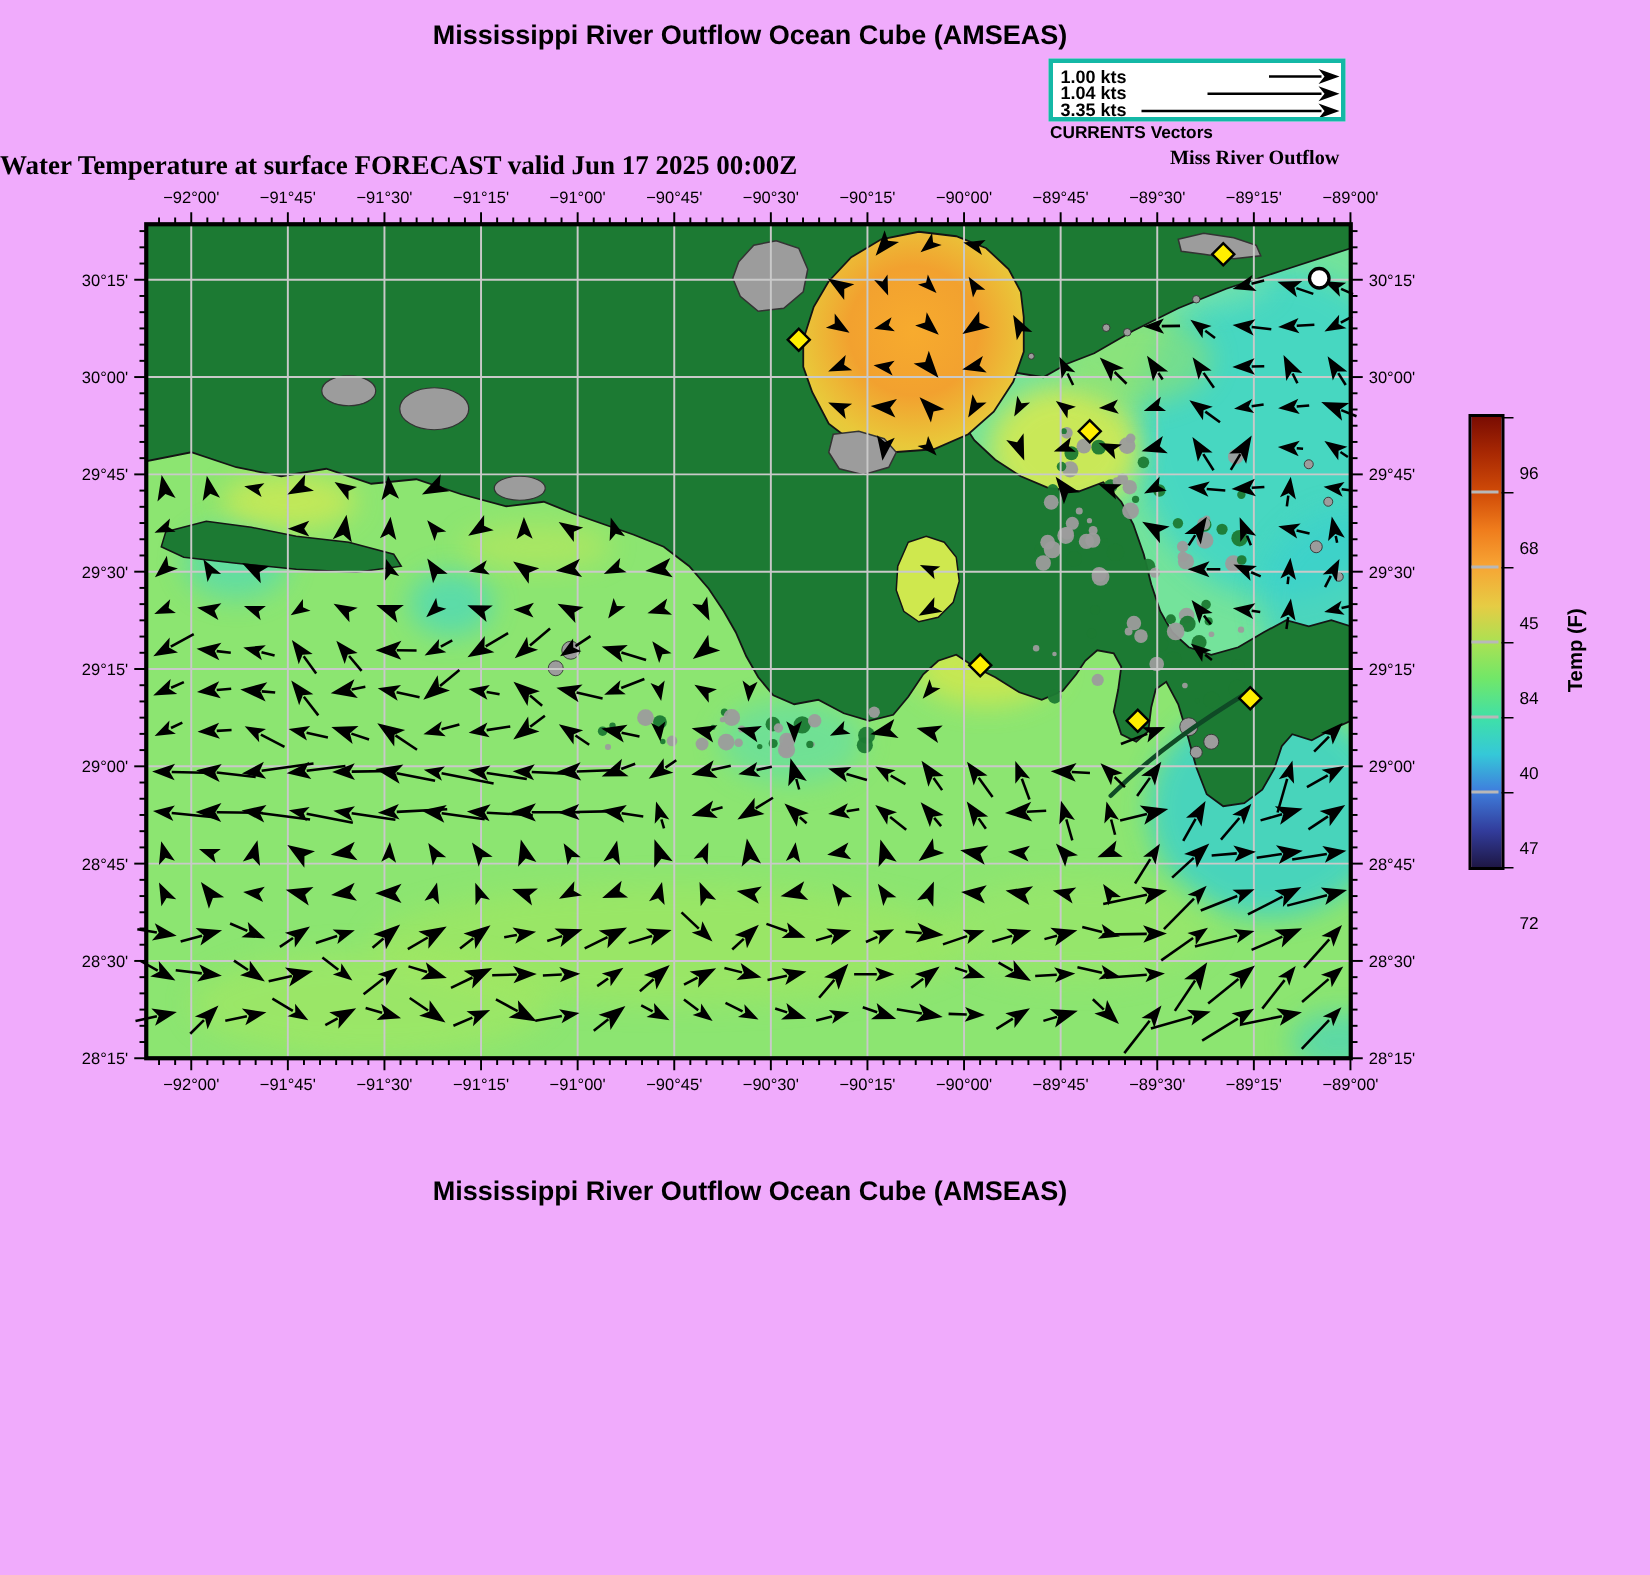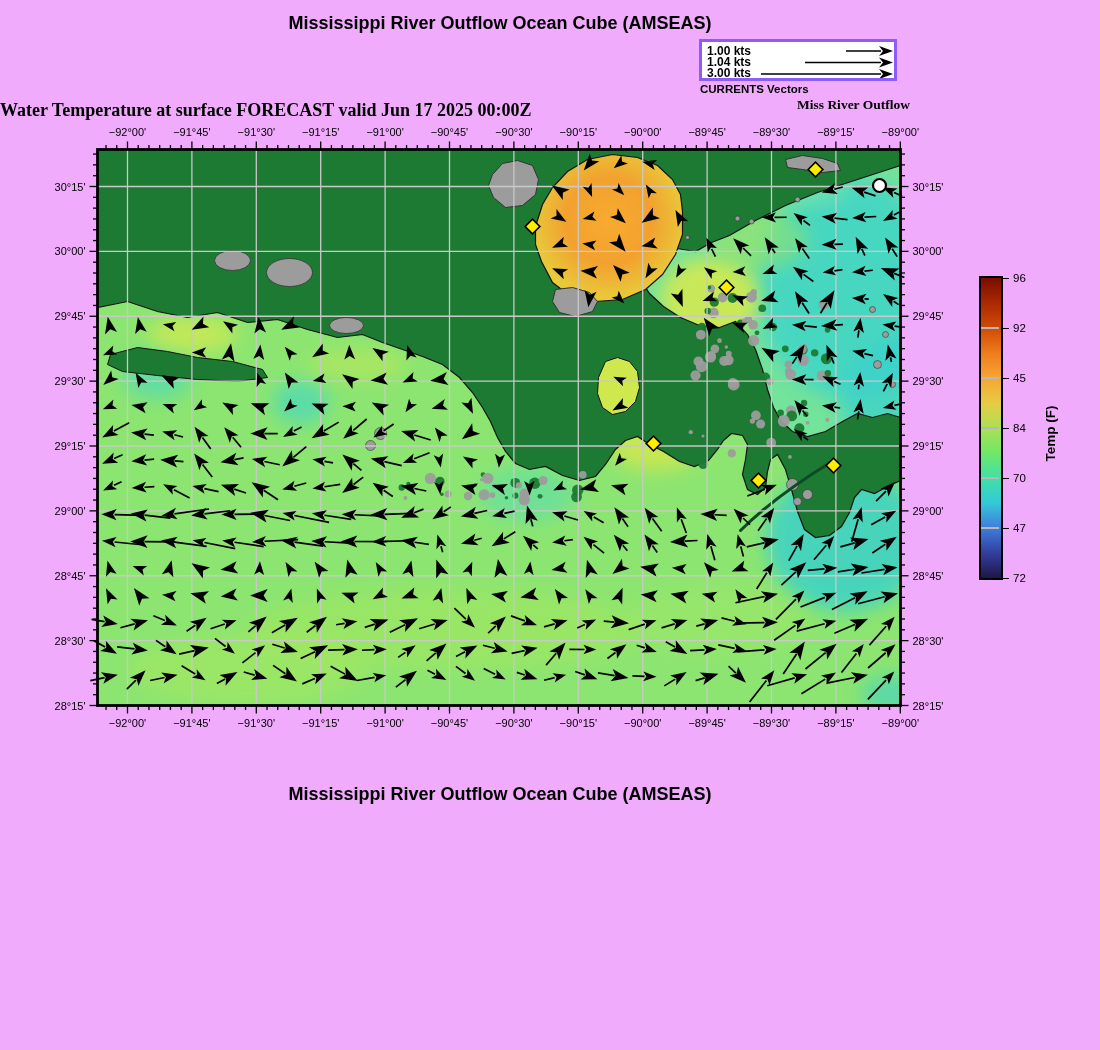--- a/index.html
+++ b/index.html
@@ -4,53 +4,53 @@
 <style>
   html,body{margin:0;padding:0;background:#ffffff;}
   .fig{position:relative;width:1100px;height:1050px;background:#f0abfc;overflow:hidden;
        font-family:"Liberation Sans",sans-serif;padding-left:16px;}
   .t-main{position:absolute;left:0;width:1000px;text-align:center;font-weight:bold;
           font-size:18px;color:#000;font-family:"Liberation Sans",sans-serif;}
   .t-top{top:13px;}
   .t-bottom{top:784px;}
   .subtitle{position:absolute;left:0;top:100px;width:1000px;text-align:left;
             font-family:"Liberation Serif","DejaVu Serif",serif;font-weight:bold;font-size:18px;color:#000;}
-  .corner{position:absolute;left:780px;top:97px;width:130px;text-align:right;
+  .corner{position:absolute;left:780px;top:97px;width:130px;text-align:left;
           font-family:"Liberation Serif","DejaVu Serif",serif;font-weight:bold;font-size:13.5px;color:#000;}
   .legend-stations{position:absolute;left:111px;top:36px;}
   .legend-row{display:flex;align-items:center;height:16px;font-weight:bold;font-size:13.5px;color:#000;}
   .sym-circle{width:12px;height:12px;border:2px solid #000;border-radius:50%;background:#fff;
               display:inline-block;margin-right:3px;box-sizing:border-box;}
   .sym-diamond{width:10px;height:10px;border:1.5px solid #000;background:#ffee00;display:inline-block;
                transform:rotate(45deg);margin:1px 4px 1px 1px;box-sizing:border-box;}
-  .vleg{position:absolute;left:699px;top:39px;width:192px;height:36px;border:3px solid #8b5cf6;background:#fff;}
+  .vleg{position:absolute;left:699px;top:39px;width:192px;height:36px;border:3px solid #14b8a6;background:#fff;}
   .vleg-label{position:absolute;left:5px;font-weight:bold;font-size:12px;line-height:12px;color:#000;}
   .vleg svg{position:absolute;left:0;top:0;}
   .vleg-cap{position:absolute;left:700px;top:83px;font-weight:bold;font-size:11.5px;color:#000;}
   #map-svg{position:absolute;left:0;top:0;}
   #colorbar-wrap{position:absolute;left:979px;top:276px;width:120px;height:320px;}
   #colorbar-bar{position:absolute;left:0;top:0;width:20px;height:300px;border:2px solid #000;}
   .cb-sep{position:absolute;left:2px;width:18px;height:2px;background:#b8b8b8;}
   .cb-tick{position:absolute;left:22px;width:8px;height:1.5px;background:#000;}
-  .cb-lab{position:absolute;left:34px;font-size:11.5px;color:#000;transform:translateY(-6px);}
+  .cb-lab{position:absolute;left:34px;font-size:11.5px;color:#000;transform:translateY(-6px);margin-top:38px;}
   #colorbar-label{position:absolute;left:36px;top:150px;font-weight:bold;font-size:13.5px;color:#000;
                   transform:translate(0,0) rotate(-90deg);transform-origin:center;white-space:nowrap;width:70px;text-align:center;}
 </style>
 </head>
 <body>
 
 <div class="fig">
 
   <div class="t-main t-top">Mississippi River Outflow Ocean Cube (AMSEAS)</div>
 
 
   <div class="vleg">
     <div class="vleg-label" style="top:3px">1.00 kts</div>
     <div class="vleg-label" style="top:14px">1.04 kts</div>
-    <div class="vleg-label" style="top:25px">3.00 kts</div>
+    <div class="vleg-label" style="top:25px">3.35 kts</div>
     <svg id="vleg-svg" width="192" height="36">
         <line x1="144" y1="9" x2="179" y2="9" stroke="#000" stroke-width="1.6"></line>
         <polygon points="191,9 177,4 181,9 177,14" fill="#000"></polygon>
         <line x1="103" y1="20.5" x2="179" y2="20.5" stroke="#000" stroke-width="1.6"></line>
         <polygon points="191,20.5 177,15.5 181,20.5 177,25.5" fill="#000"></polygon>
         <line x1="59" y1="32" x2="179" y2="32" stroke="#000" stroke-width="1.6"></line>
         <polygon points="191,32 177,27 181,32 177,37" fill="#000"></polygon>
       </svg>
   </div>
   <div class="vleg-cap">CURRENTS Vectors</div>
@@ -1151,30 +1151,30 @@
       </g>
     </svg>
 
   <div id="colorbar-wrap">
     <div id="colorbar-bar" style="background: linear-gradient(rgb(122, 12, 2) 0%, rgb(168, 40, 3) 8%, rgb(209, 76, 8) 17%, rgb(239, 124, 28) 25%, rgb(247, 164, 52) 33%, rgb(230, 204, 68) 42%, rgb(171, 225, 83) 50%, rgb(114, 231, 104) 58%, rgb(63, 224, 168) 67%, rgb(53, 200, 216) 75%, rgb(63, 127, 221) 83%, rgb(50, 60, 155) 92%, rgb(30, 23, 69) 100%);"></div>
     <div id="colorbar-ticks">
         <div class="cb-tick" style="top: 1.5px;"></div>
         <div class="cb-lab" style="top: 2px;">96</div>
         <div class="cb-sep" style="top: 51px;"></div>
         <div class="cb-tick" style="top: 51.5px;"></div>
-        <div class="cb-lab" style="top: 52px;">92</div>
+        <div class="cb-lab" style="top: 52px;">68</div>
         <div class="cb-sep" style="top: 101px;"></div>
         <div class="cb-tick" style="top: 101.5px;"></div>
         <div class="cb-lab" style="top: 102px;">45</div>
         <div class="cb-sep" style="top: 151px;"></div>
         <div class="cb-tick" style="top: 151.5px;"></div>
         <div class="cb-lab" style="top: 152px;">84</div>
         <div class="cb-sep" style="top: 201px;"></div>
         <div class="cb-tick" style="top: 201.5px;"></div>
-        <div class="cb-lab" style="top: 202px;">70</div>
+        <div class="cb-lab" style="top: 202px;">40</div>
         <div class="cb-sep" style="top: 251px;"></div>
         <div class="cb-tick" style="top: 251.5px;"></div>
         <div class="cb-lab" style="top: 252px;">47</div>
         <div class="cb-tick" style="top: 301.5px;"></div>
         <div class="cb-lab" style="top: 302px;">72</div>
       </div>
     <div id="colorbar-label">Temp (F)</div>
   </div>
 
   <div class="t-main t-bottom">Mississippi River Outflow Ocean Cube (AMSEAS)</div>

